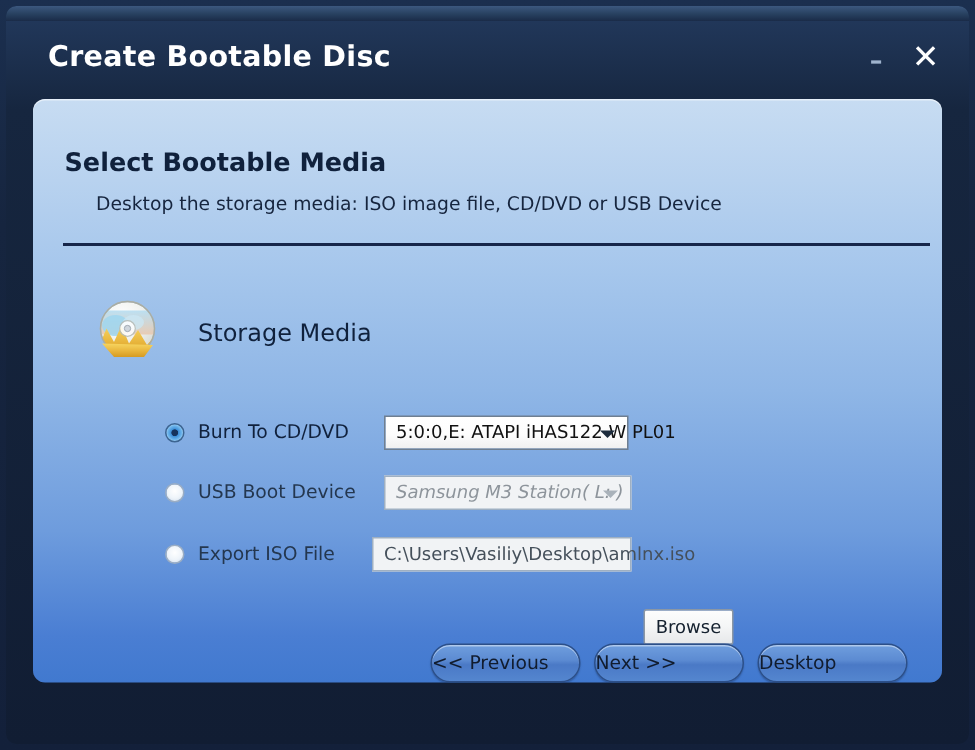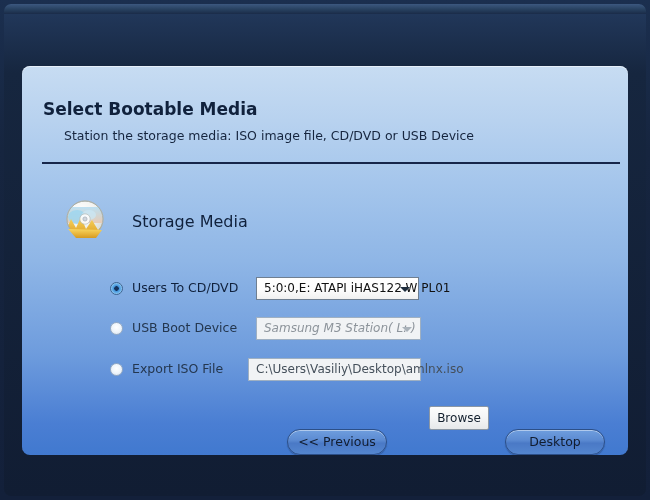--- a/index.html
+++ b/index.html
@@ -257,39 +257,44 @@
     width: 100px; height: 26px;
     border-radius: 13px;
     box-sizing: border-box;
     border: 1px solid #2c4f88;
     background: linear-gradient(180deg,
         #6f9ede 0%, #5c8bd2 42%, #4a79c6 55%, #5486cf 100%);
     box-shadow: inset 0 1px 0 rgba(255,255,255,0.45),
                 0 1px 1px rgba(20,40,80,0.35);
     font-size: 12.5px;
     color: #111c2e;
-    text-align: center;
+    text-align: left;
     line-height: 24px;
     cursor: pointer;
     user-select: none;
   }
 </style>
 </head>
 <body>
 
 <div id="window">
   <div id="window-frame">
 
     <div id="titlebar-sheen"></div>
 
+    <div id="titlebar">
+      <div id="title-text">Create Bootable Disc</div>
+      <div class="win-btn" id="minimize-button">–</div>
+      <div class="win-btn" id="close-button">✕</div>
+    </div>
 
     <div id="content-panel">
 
       <div id="section-heading">Select Bootable Media</div>
-      <div id="section-subtitle">Station the storage media: ISO image file, CD/DVD or USB Device</div>
+      <div id="section-subtitle">Desktop the storage media: ISO image file, CD/DVD or USB Device</div>
       <div id="divider"></div>
 
       <div id="storage-media-row">
         <span id="disc-icon">
           <svg width="46" height="46" viewBox="0 0 46 46">
             <defs>
               <radialGradient id="discG" cx="38%" cy="30%" r="72%">
                 <stop offset="0%" stop-color="#ffffff"></stop>
                 <stop offset="55%" stop-color="#f2f3f0"></stop>
                 <stop offset="100%" stop-color="#d9dcd6"></stop>
@@ -319,21 +324,21 @@
             <circle cx="23" cy="22" r="5.2" fill="#ffffff" opacity="0.88" stroke="#b6bbb5" stroke-width="0.8"></circle>
             <circle cx="23" cy="22" r="2.1" fill="#cfd6dd" stroke="#9aa3ab" stroke-width="0.6"></circle>
             <path d="M6 32 L14 41 L34 41 L40 33 Z" fill="url(#goldG)"></path>
           </svg>
         </span>
         <span id="storage-media-label">Storage Media</span>
       </div>
 
       <div class="option-row" style="top:211px; width:400px;">
         <span class="radio on"></span>
-        <span class="option-label">Users To CD/DVD</span>
+        <span class="option-label">Burn To CD/DVD</span>
         <div class="combo enabled" style="left:146px; width:163px;">
           <span class="combo-value">5:0:0,E: ATAPI   iHAS122  W    PL01</span>
           <span class="combo-arrow"></span>
         </div>
       </div>
 
       <div class="option-row" style="top:251px; width:400px;">
         <span class="radio off"></span>
         <span class="option-label disabled">USB Boot Device</span>
         <div class="combo disabled" style="left:146px; width:165px;font-style:italic;">
@@ -346,18 +351,19 @@
         <span class="radio off"></span>
         <span class="option-label disabled">Export ISO File</span>
         <div class="textfield" style="left:138px; width:173px;">
           <span class="textfield-value">C:\Users\Vasiliy\Desktop\amlnx.iso</span>
         </div>
         <div id="browse-button" style="left:319px;">Browse</div>
       </div>
 
       <div id="button-bar">
         <div class="pill-button" style="left:265px;">&lt;&lt; Previous</div>
+        <div class="pill-button" style="left:374px;">Next &gt;&gt;</div>
         <div class="pill-button" style="left:483px;">Desktop</div>
       </div>
 
     </div>
   </div>
 </div>
 
 </body></html>

